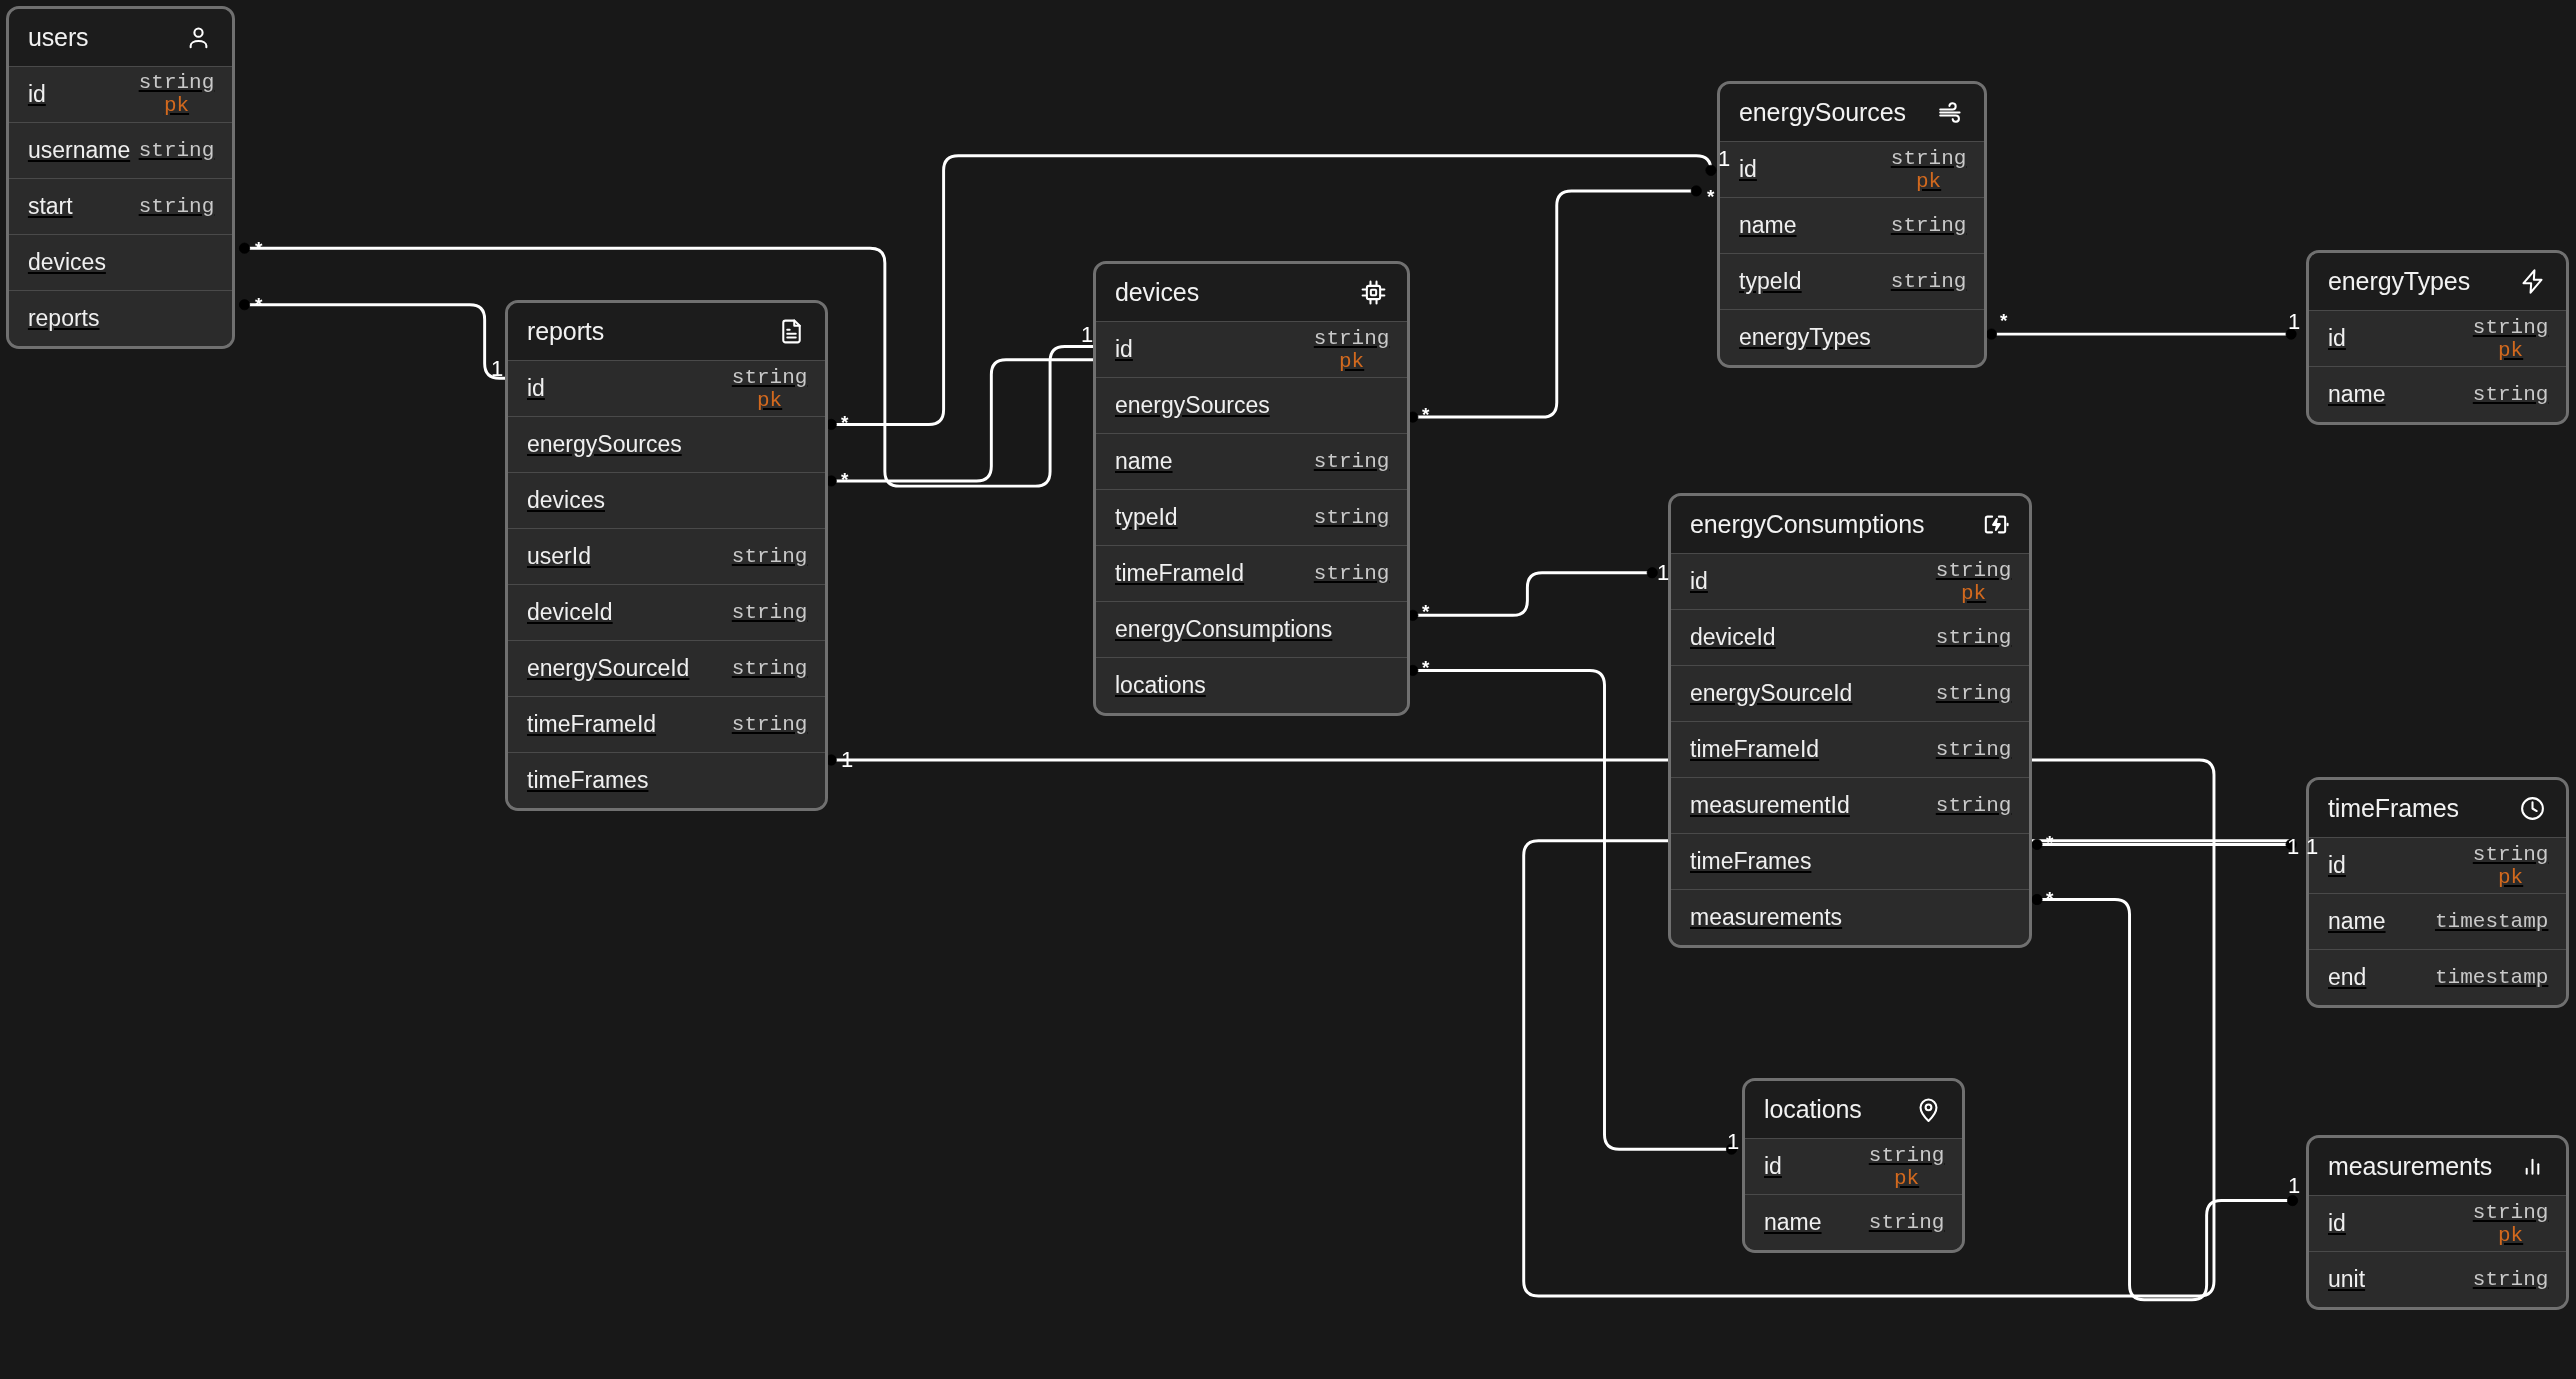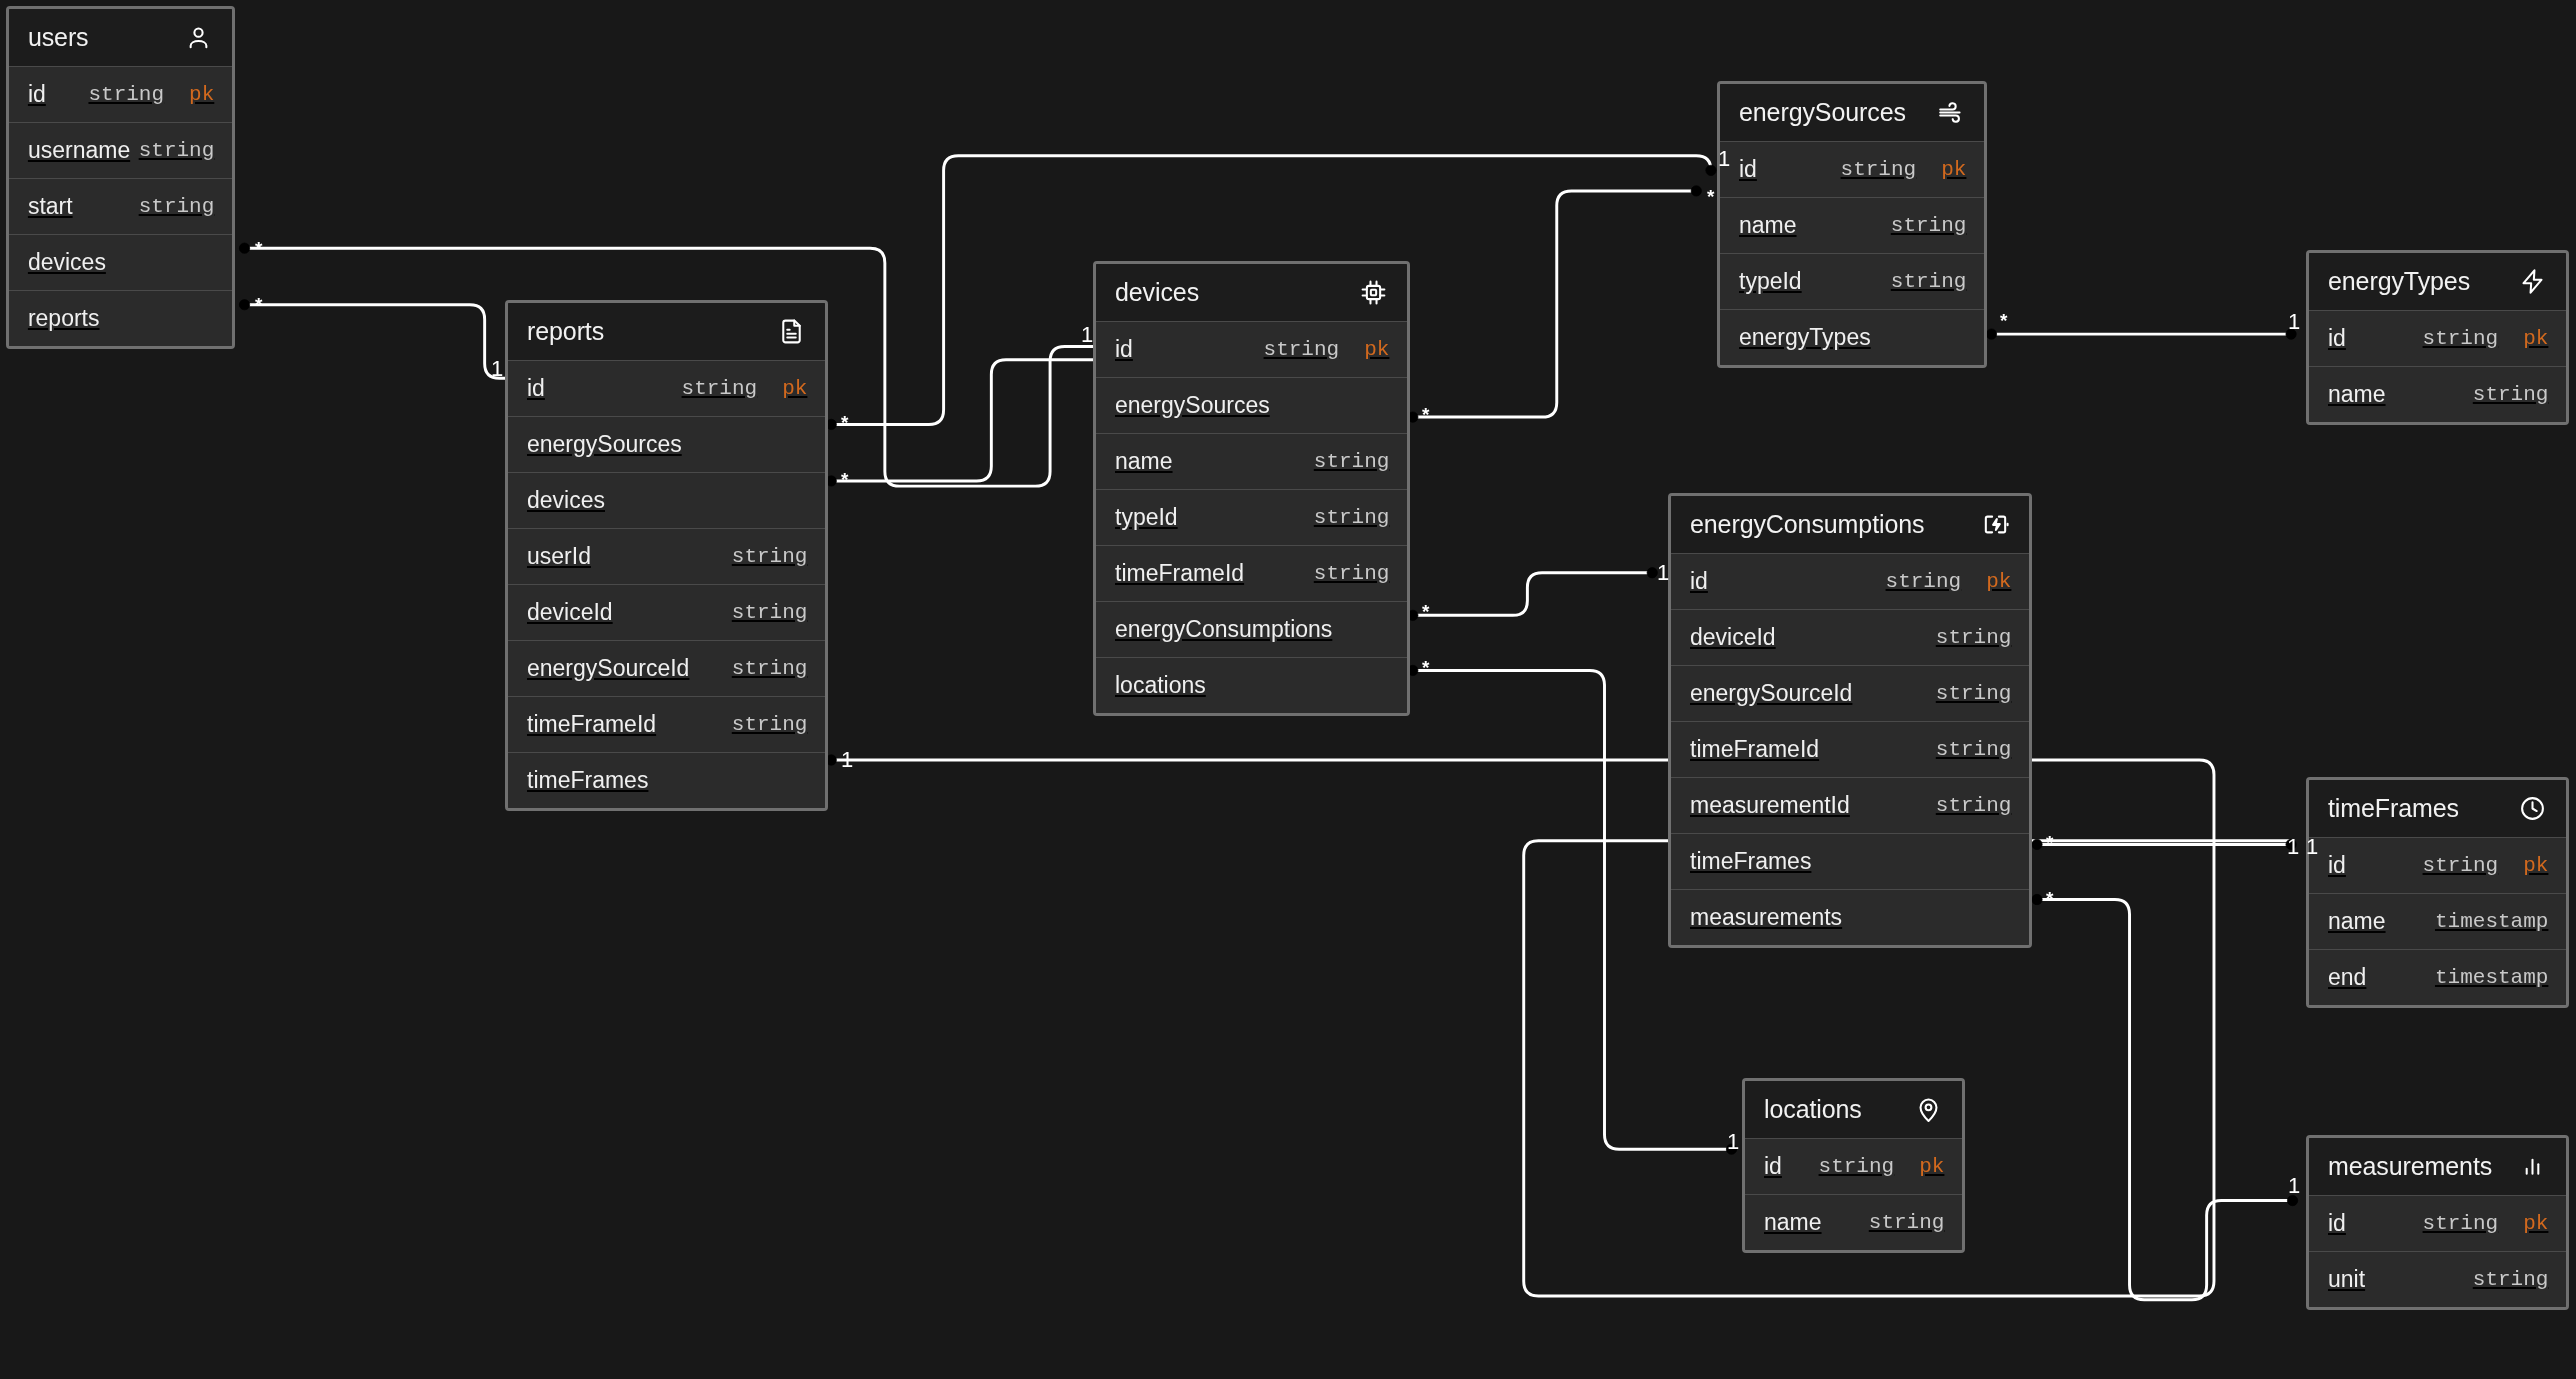--- a/index.html
+++ b/index.html
@@ -21,21 +21,21 @@
     width: 2576px;
     height: 1379px;
     pointer-events: none;
     z-index: 1;
   }
   .table-node {
     position: absolute;
     z-index: 2;
     background: #2d2d2d;
     border: 3.7px solid #707070;
-    border-radius: 4px;
+    border-radius: 13px;
     box-sizing: border-box;
     overflow: hidden;
   }
   .tbl-header {
     background: #1c1c1c;
     height: 57px;
     display: flex;
     align-items: center;
     justify-content: space-between;
     padding: 0 17.6px 0 19px;
@@ -70,22 +70,23 @@
   }
   .field-name {
     color: #f0f0f0;
     font-size: 23px;
     font-family: "Liberation Sans", sans-serif;
     white-space: nowrap;
   }
   .field-meta {
     display: flex;
     align-items: center;
-    gap: 25px;
+    gap: 0;
     white-space: nowrap;
+    flex-direction: column;
   }
   .field-type {
     color: #c9c9c9;
     font-size: 21px;
     font-family: "Liberation Mono", monospace;
   }
   .field-pk {
     color: #d2691e;
     font-size: 21px;
     font-family: "Liberation Mono", monospace;

